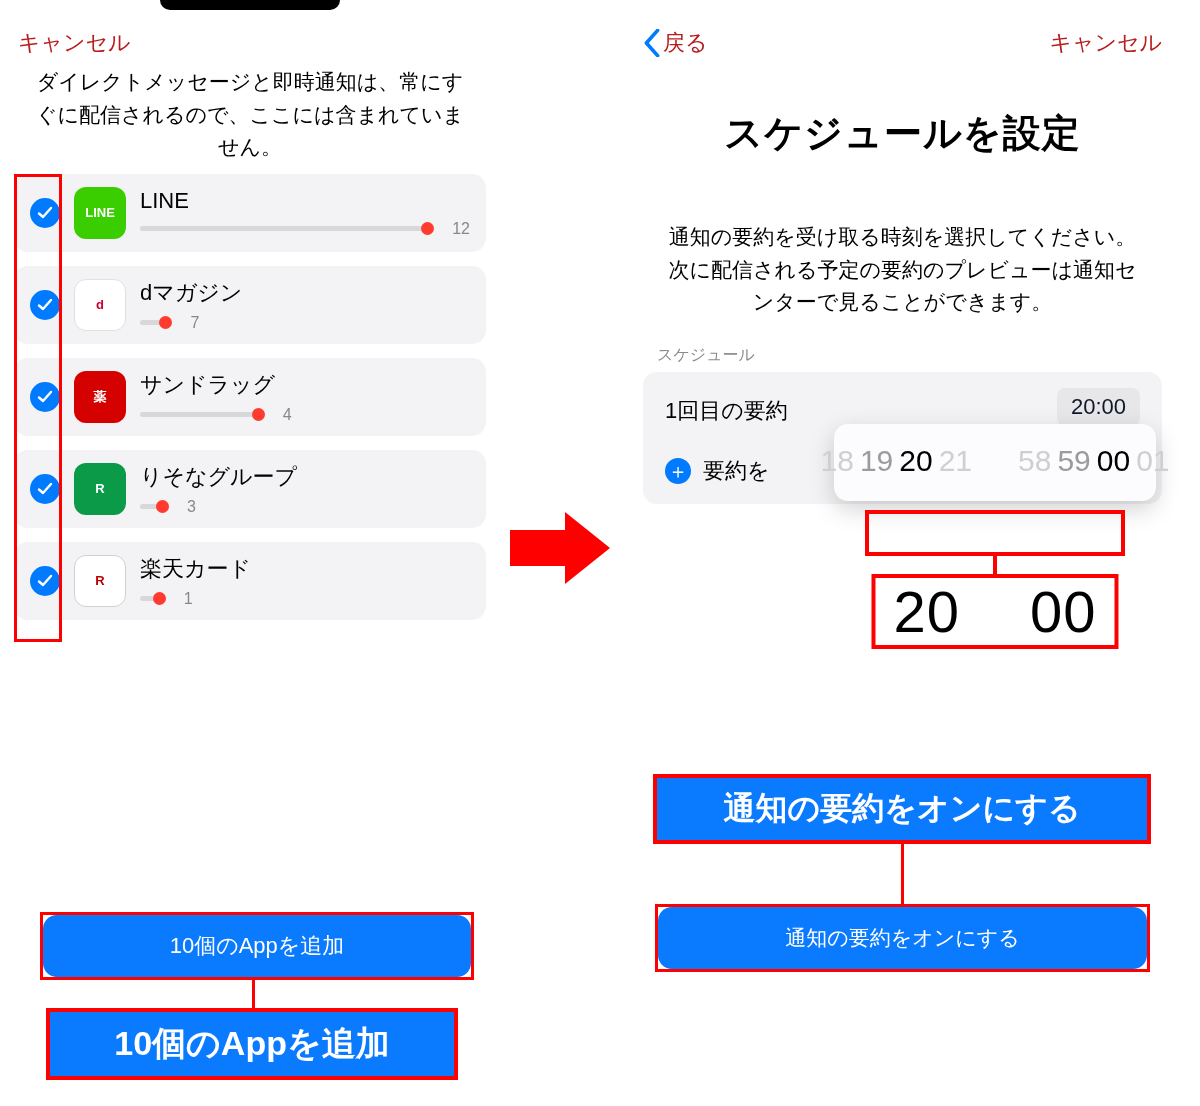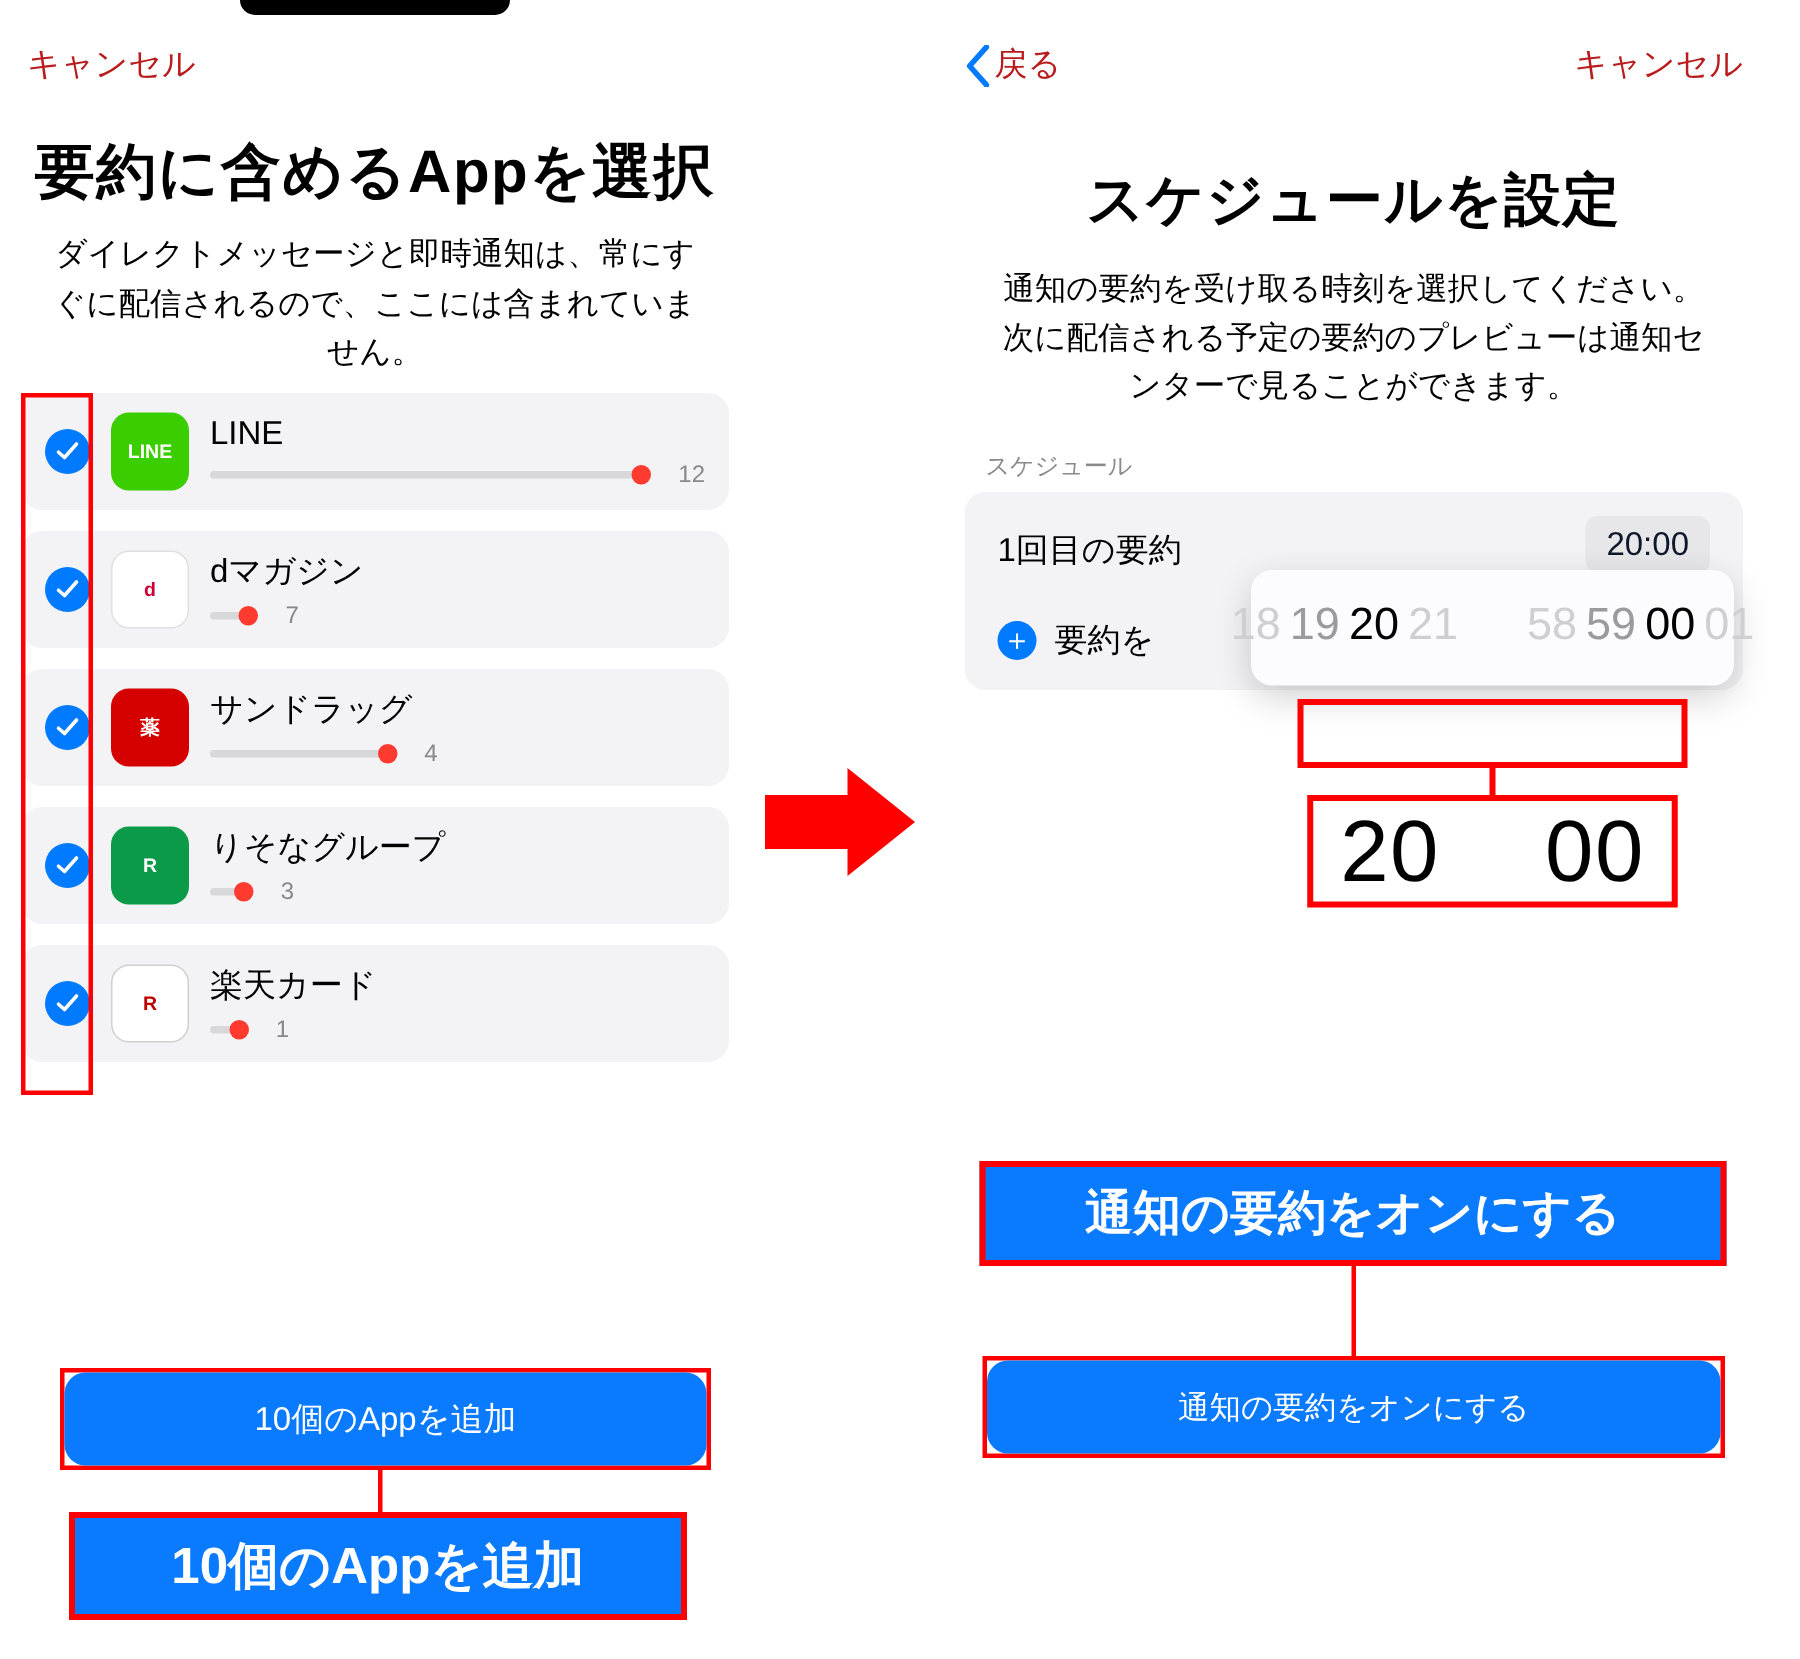--- a/index.html
+++ b/index.html
@@ -21,21 +21,21 @@
   .screen-left .sheet, .screen-right .sheet{
     background:#fff; border-radius:18px 18px 0 0; margin-top:6px; padding-top:10px;
   }
   .notch{
     position:absolute; top:0; left:50%; transform:translateX(-50%);
     width:180px; height:10px; background:#000; border-radius:0 0 18px 18px;
   }
 
   
   .navbar { display:flex; justify-content:space-between; align-items:center; padding:12px 18px 8px; font-size:22px; color:#b91c1c; }
-  .navbar .back { display:flex; align-items:flex-end; gap:2px; }
+  .navbar .back { display:flex; align-items:center; gap:2px; }
   .navbar .back svg{ width:18px; height:28px; }
   .navbar span { cursor:default; }
 
   
   .title { font-size:40px; font-weight:700; text-align:center; line-height:1.25; letter-spacing:1px; padding:24px 20px 14px; }
   .title-r { font-size:38px; font-weight:700; text-align:center; padding:42px 20px 18px; letter-spacing:1px;}
   .subtitle { font-size:21px; text-align:center; color:#000; line-height:1.55; padding:0 28px 10px; }
   .sort-label { font-size:16px; color:#888; text-align:center; padding:8px 0 10px; }
 
   
@@ -133,21 +133,20 @@
 <body>
 
 <div class="screen screen-left">
   <div class="notch"></div>
   <div class="sheet">
     <div class="navbar">
       <span>キャンセル</span>
       <span></span>
     </div>
 
-    <div class="title">要約に含めるAppを選択</div>
     <div class="subtitle">ダイレクトメッセージと即時通知は、常にすぐに配信されるので、ここには含まれていません。</div>
 
     <div class="app-list" id="app-list">
       <div class="check-highlight"></div>
     <div class="app-row">
           <div class="check">
             <svg viewBox="0 0 16 16">
               <path d="M2 8.5 L6 12 L14 3" stroke="#fff" stroke-width="2.4" fill="none" stroke-linecap="round" stroke-linejoin="round"></path>
             </svg>
           </div>
@@ -256,21 +255,21 @@
       <span class="back">
         <svg viewBox="0 0 12 20">
             <path d="M10 1 L2 10 L10 19" stroke="#007aff" stroke-width="2.6" fill="none" stroke-linecap="round" stroke-linejoin="round"></path>
           </svg>
         <span>戻る</span>
       </span>
       <span>キャンセル</span>
     </div>
 
     <div class="title-r">スケジュールを設定</div>
-    <div class="subtitle" style="padding:0 36px 26px;">通知の要約を受け取る時刻を選択してください。次に配信される予定の要約のプレビューは通知センターで見ることができます。</div>
+    <div class="subtitle" style="padding:0 36px 26px;margin-top:44px;">通知の要約を受け取る時刻を選択してください。次に配信される予定の要約のプレビューは通知センターで見ることができます。</div>
 
     <div class="section-label">スケジュール</div>
 
     <div class="sched-card">
       <div class="sched-row">
         <span>1回目の要約</span>
         <span class="sched-time">20:00</span>
       </div>
       <div class="add-row">
         <span class="plus-circ">＋</span>

